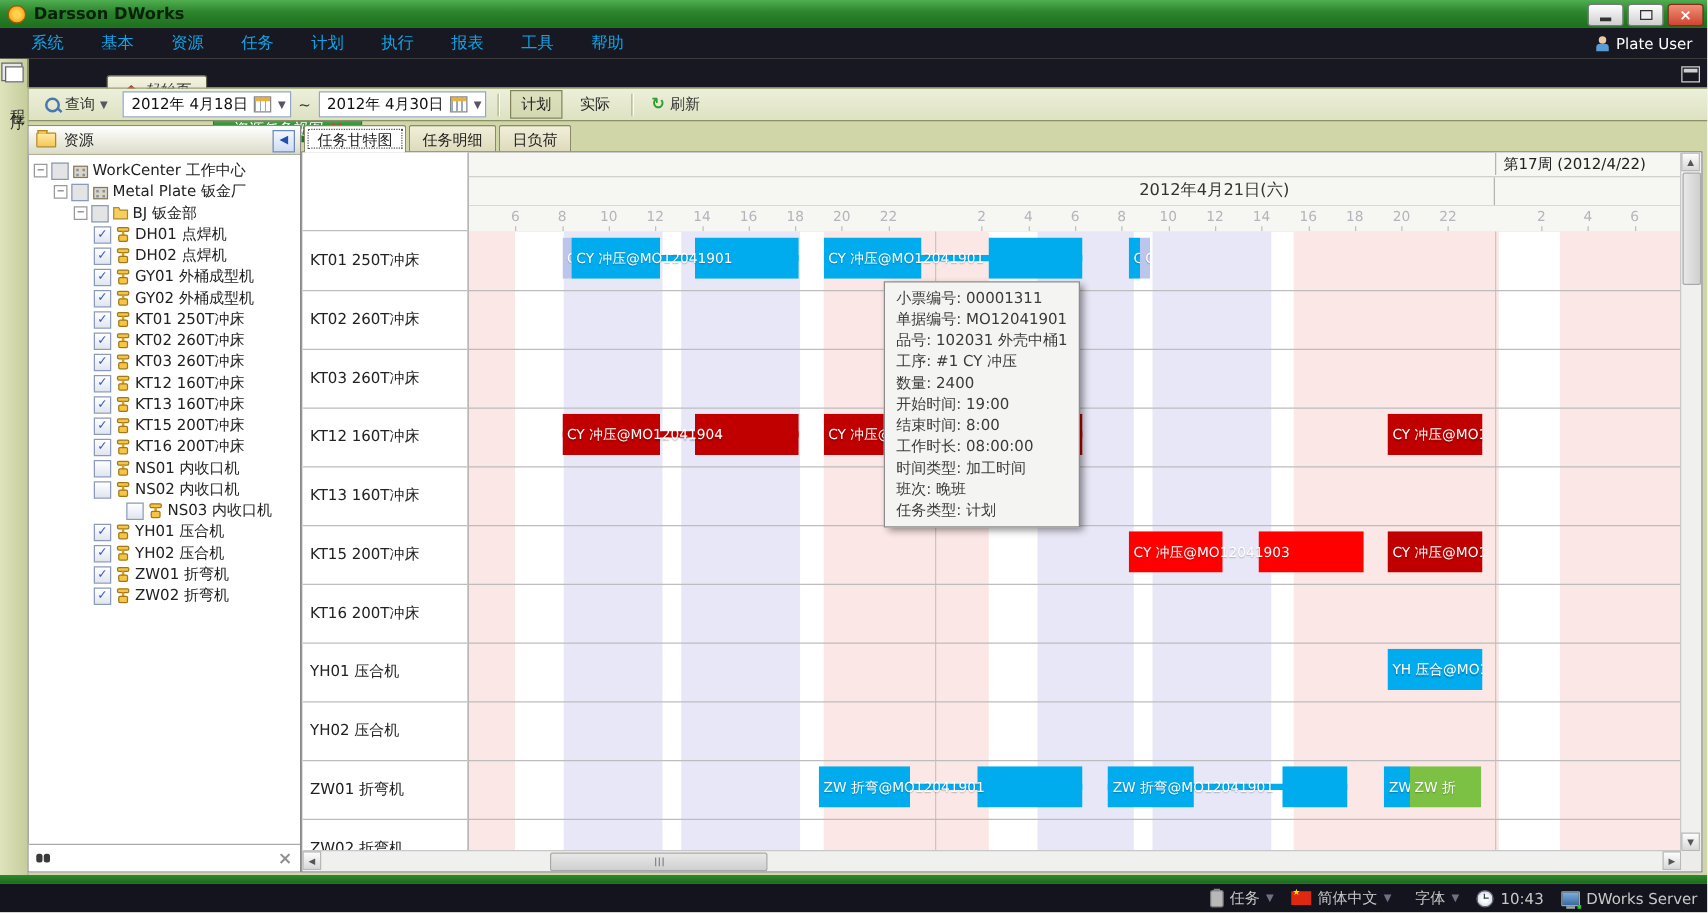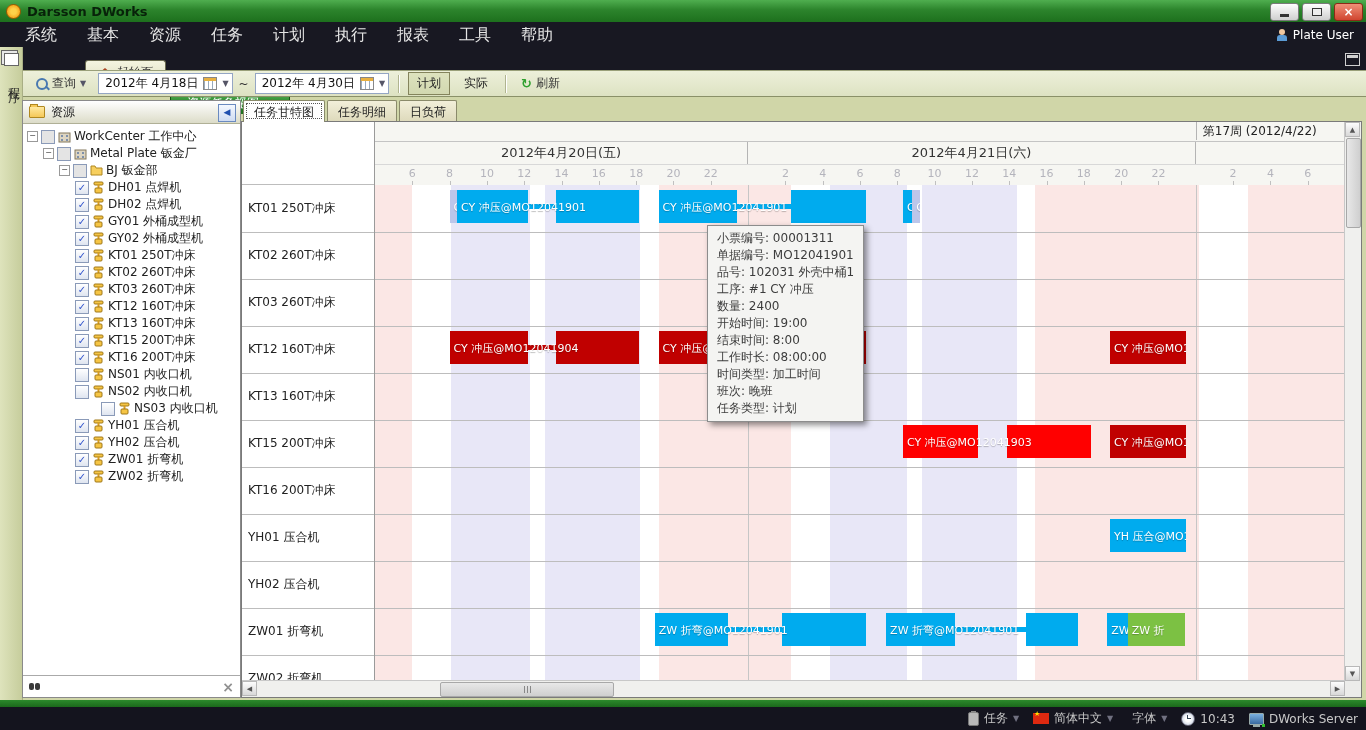--- a/index.html
+++ b/index.html
@@ -14,21 +14,21 @@
   .winbtns{position:absolute;right:3px;top:3px;display:flex;gap:3px;}
   .winbtn{width:27px;height:16px;border:1px solid #7a7a7a;border-radius:3px;
     background:linear-gradient(#fefefe,#cfcfcf);display:flex;align-items:center;justify-content:center;}
   .winbtn.close{background:linear-gradient(#f09078,#d04530);border-color:#8c2a18;}
   .g-min{width:9px;height:3px;background:#333;margin-top:7px;}
   .g-restore{width:8px;height:6px;border:1px solid #333;background:#eee;}
   .g-close{color:#fff;font-weight:bold;font-size:12px;line-height:12px;}
   
   .menubar{position:absolute;left:0;top:22px;right:0;height:25px;background:#181822;display:flex;align-items:center;}
   .menu-items{display:flex;height:100%;align-items:center;padding-left:10px;}
-  .menu-item{color:#e5e5e5;font-size:16px;padding:0 15px;line-height:25px;}
+  .menu-item{color:#0ea5e9;font-size:13px;padding:0 15px;line-height:25px;}
   .menu-user{position:absolute;right:12px;top:0;height:25px;display:flex;align-items:center;color:#fff;font-size:12px;gap:5px;}
   .person-icon{width:12px;height:12px;position:relative;}
   .person-icon:before{content:"";position:absolute;left:3px;top:0;width:6px;height:6px;border-radius:50%;background:#f0c8a0;}
   .person-icon:after{content:"";position:absolute;left:1px;top:6px;width:10px;height:6px;border-radius:3px 3px 0 0;background:#5b9bd5;}
   
   .tabstrip{position:absolute;left:0;top:47px;right:0;height:23px;background:#181822;}
   .doc-tabs{position:absolute;left:85px;top:12px;height:23px;display:flex;font-style:italic;}
   .doc-tab{height:22px;margin-top:1px;padding:0 14px;display:flex;align-items:center;gap:5px;font-size:12px;
     background:linear-gradient(#f4f4e0,#dedec2);color:#333;border:1px solid #6a6a50;border-bottom:none;border-radius:3px 3px 0 0;margin-right:4px;}
   .doc-tab.active{background:linear-gradient(180deg,#5cb85c,#2f8a2f 45%,#1d701d);color:#fff;border-color:#145514;margin-top:32px;}
@@ -454,21 +454,20 @@
           <div class="res-label" style="top: 486px;">ZW01 折弯机</div>
           <div class="hline" style="top: 533px;"></div>
           <div class="res-label" style="top: 533px;">ZW02 折弯机</div>
           <div class="hline" style="top: 62px;"></div>
         </div>
       <div class="chart">
         <div class="hdr-week">
             <div class="week-cell" style="left: 820.769px; width: 149.231px;">第17周 (2012/4/22)</div>
           </div>
         <div class="hdr-date">
-            <div class="date-cell" style="left: 0px; width: 372.077px;">2012年4月20日(五)</div>
             <div class="date-cell" style="left: 373.077px; width: 446.692px;">2012年4月21日(六)</div>
             <div class="date-cell" style="left: 820.769px; width: 148.231px;"></div>
           </div>
         <div class="hdr-hours">
             <div class="tick-label" style="left: 37.3077px;">6</div>
             <div class="tick-mark" style="left: 37.3077px;"></div>
             <div class="tick-label" style="left: 74.6154px;">8</div>
             <div class="tick-mark" style="left: 74.6154px;"></div>
             <div class="tick-label" style="left: 111.923px;">10</div>
             <div class="tick-mark" style="left: 111.923px;"></div>

